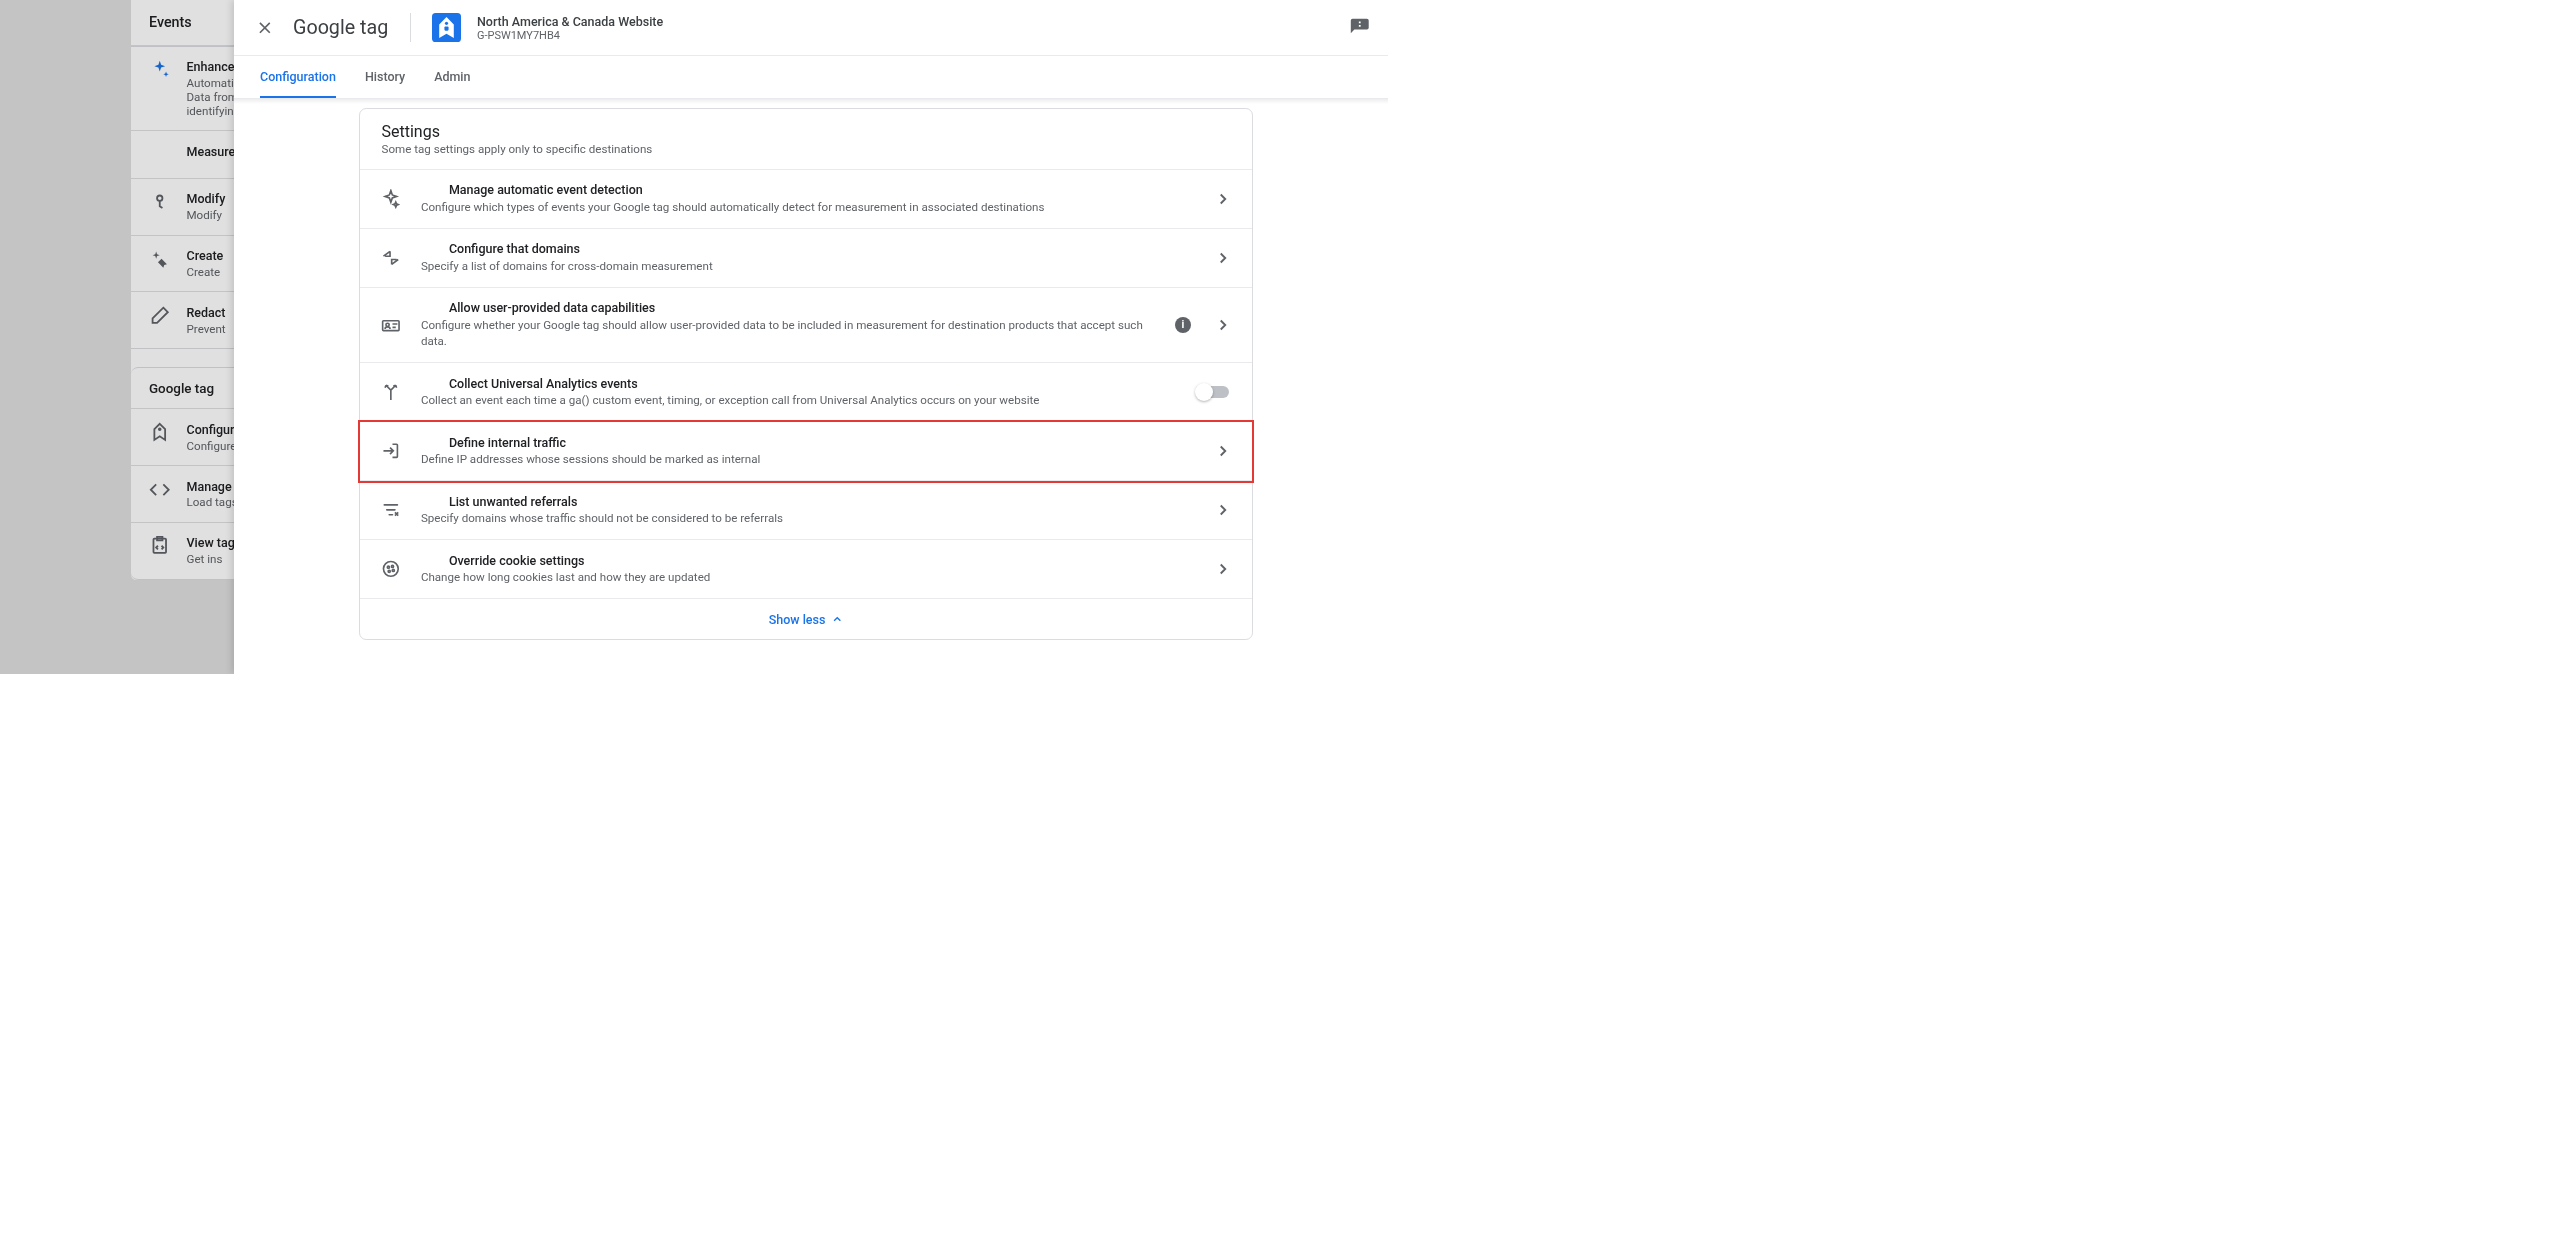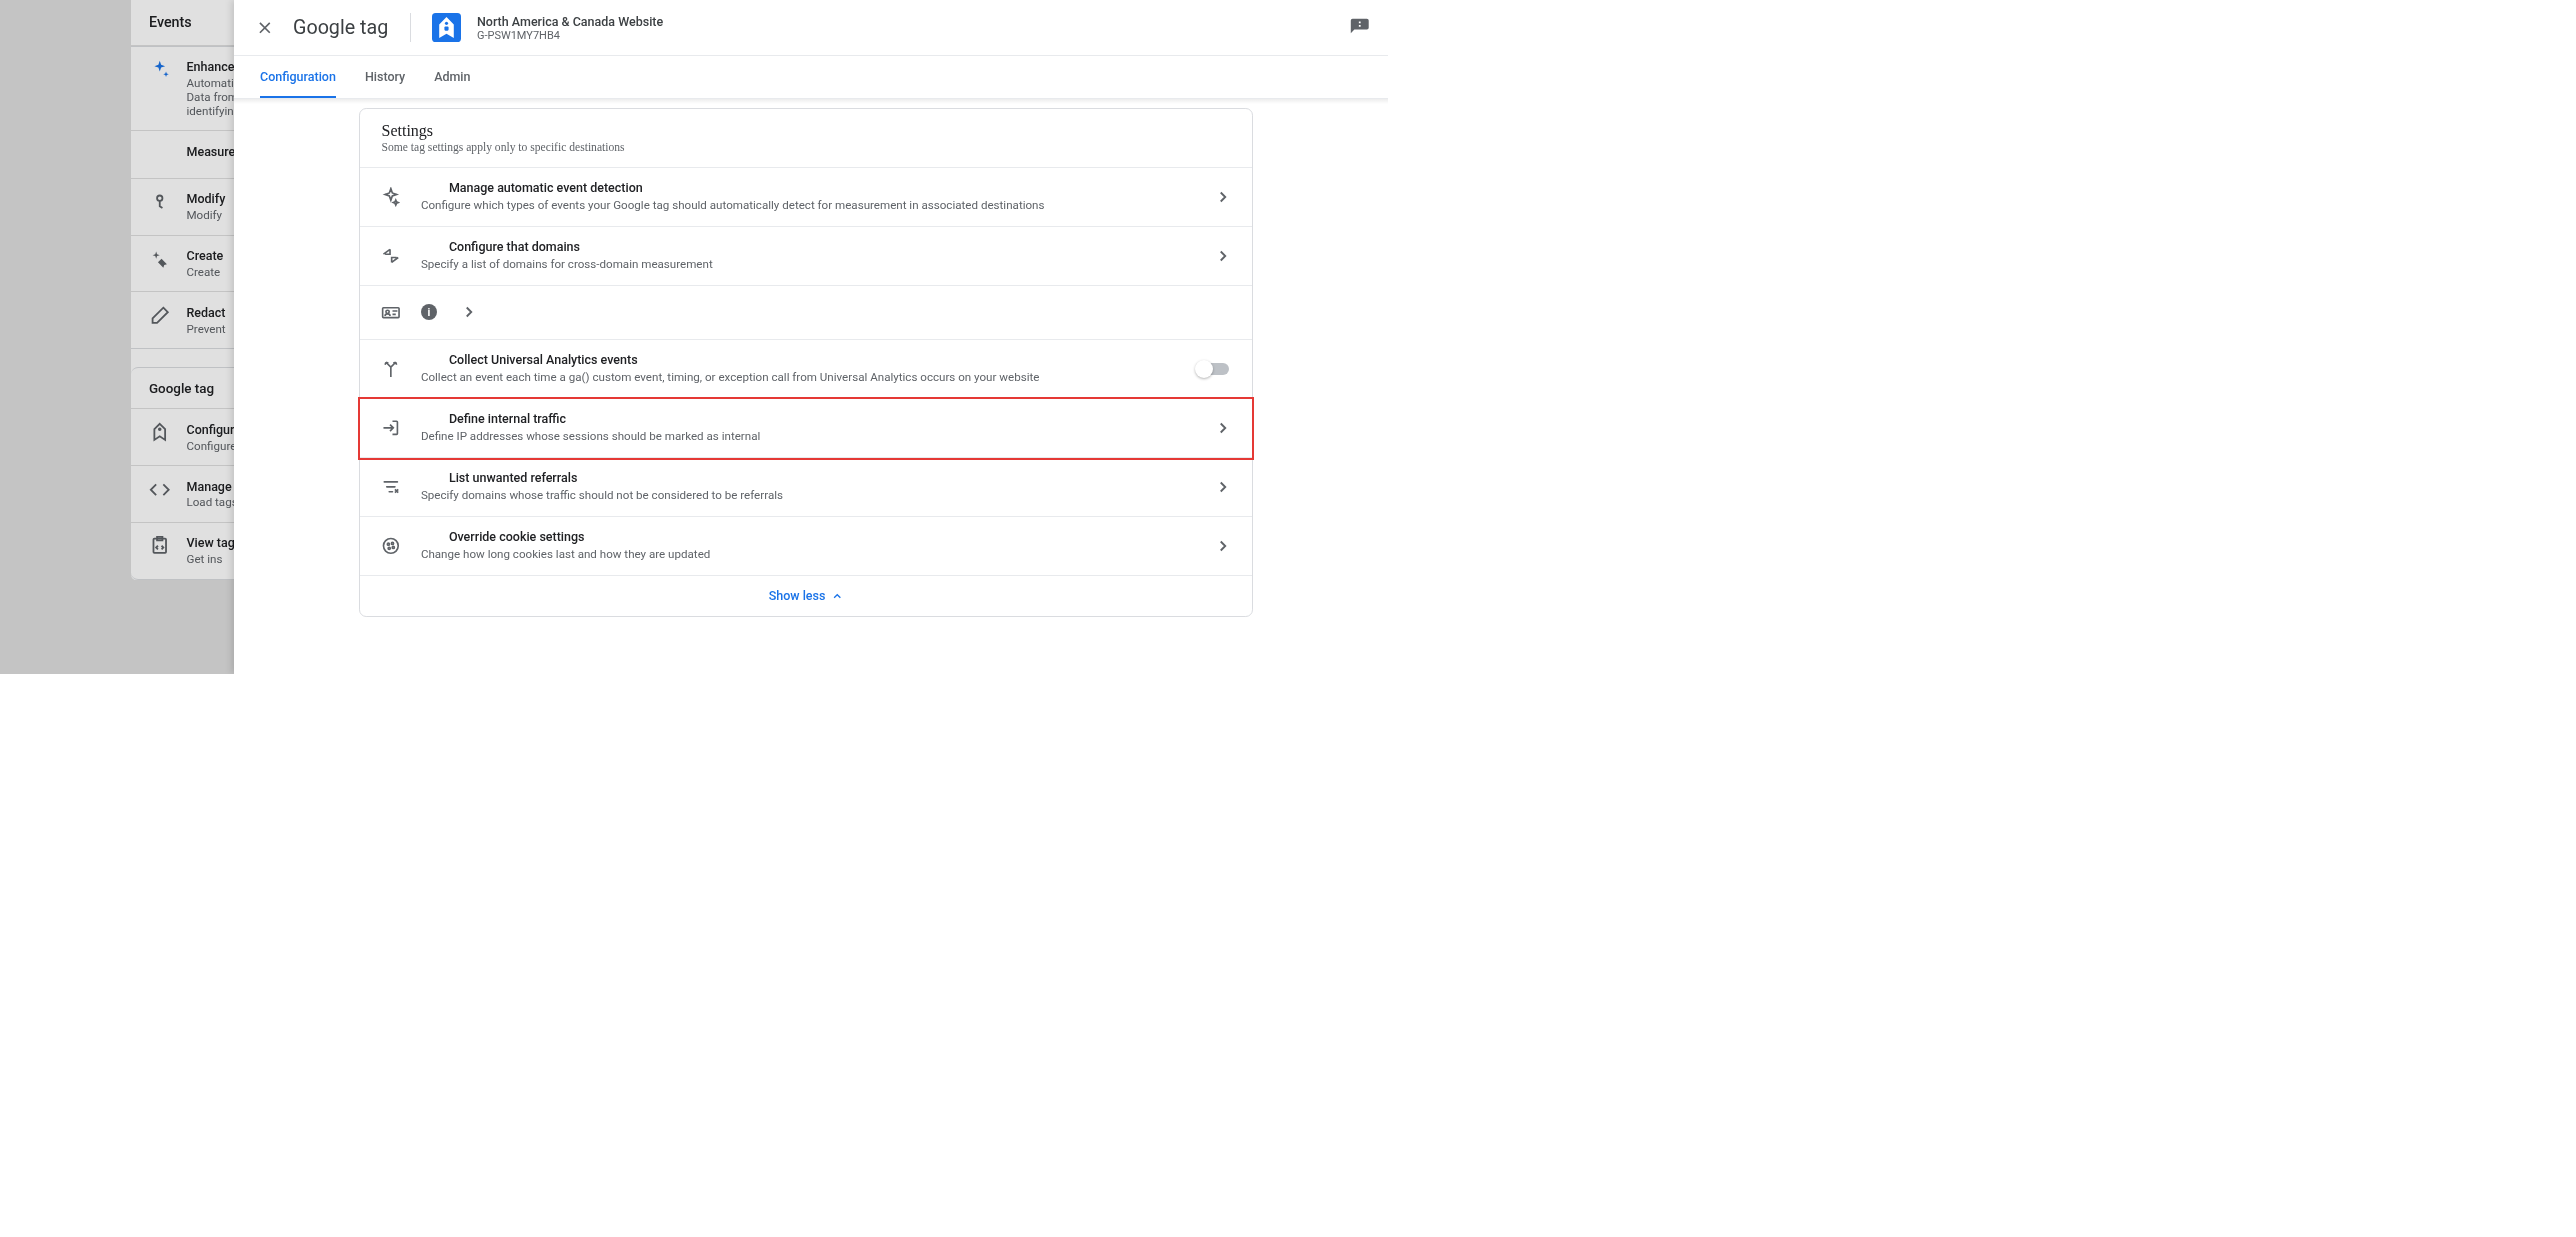--- a/index.html
+++ b/index.html
@@ -166,21 +166,20 @@
 
     .settings-card {
       border: 0.9px solid #dadce0;
       border-radius: 7.2px;
       background: #fff;
       max-width: 894px;
     }
     .settings-head {
       padding: 12.5px 21.5px;
       border-bottom: 0.9px solid #e8eaed;
-      font-family: Liberation Serif, serif;
     }
     .settings-head-title { font-size: 16px; font-weight: 400; color: #202124; }
     .settings-head-sub { font-size: 11.6px; color: #5f6368; margin-top: 1.8px; }
 
     .setting-row {
       display: flex;
       align-items: center;
       padding: 12.5px 19.7px;
       border-bottom: 0.9px solid #e8eaed;
       gap: 19.7px;
@@ -420,20 +419,24 @@
               </svg></div>
           </div>
           <div class="setting-row">
             <div class="setting-icon">
               <svg viewBox="0 0 24 24" width="19.7" height="19.7" fill="none" stroke="#5f6368" stroke-width="2">
                 <rect x="2" y="7" width="20" height="12" rx="1" fill="none" stroke="#5f6368" stroke-width="2"></rect>
                 <circle cx="8" cy="12" r="2"></circle>
                 <path d="M5 17c0-1.5 1.5-2.5 3-2.5s3 1 3 2.5M14 11h6M14 15h4" stroke="#5f6368"></path>
               </svg>
             </div>
+            <div class="setting-text">
+              <div class="setting-title">Allow user-provided data capabilities</div>
+              <div class="setting-sub">Configure whether your Google tag should allow user-provided data to be included in measurement for destination products that accept such data.</div>
+            </div>
             <div class="info-dot">i</div>
             <div class="chevron"><svg viewBox="0 0 24 24" width="18" height="18" fill="none" stroke="#5f6368" stroke-width="2.5">
                 <path d="M9 6l6 6-6 6"></path>
               </svg></div>
           </div>
           <div class="setting-row">
             <div class="setting-icon">
               <svg viewBox="0 0 24 24" width="19.7" height="19.7" fill="none" stroke="#5f6368" stroke-width="2">
                 <path d="M12 22V10M12 10L6 4M12 10l6-6M6 4l3 1M6 4l-1 3M18 4l-3 1M18 4l1 3"></path>
               </svg>

